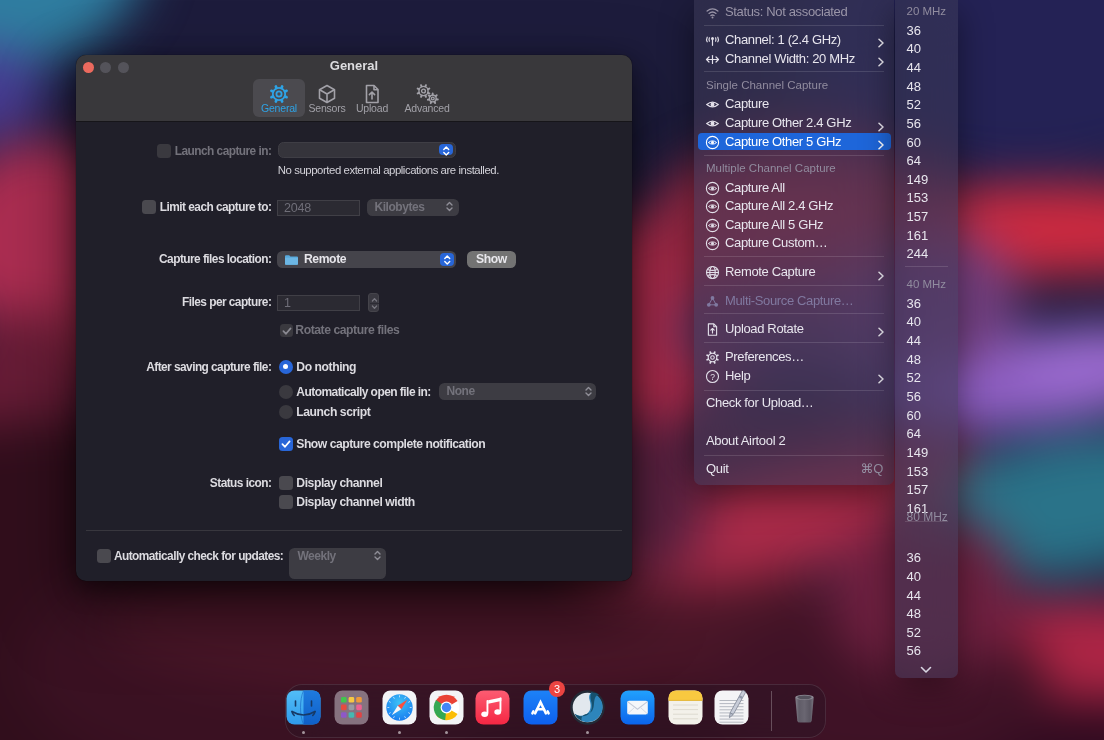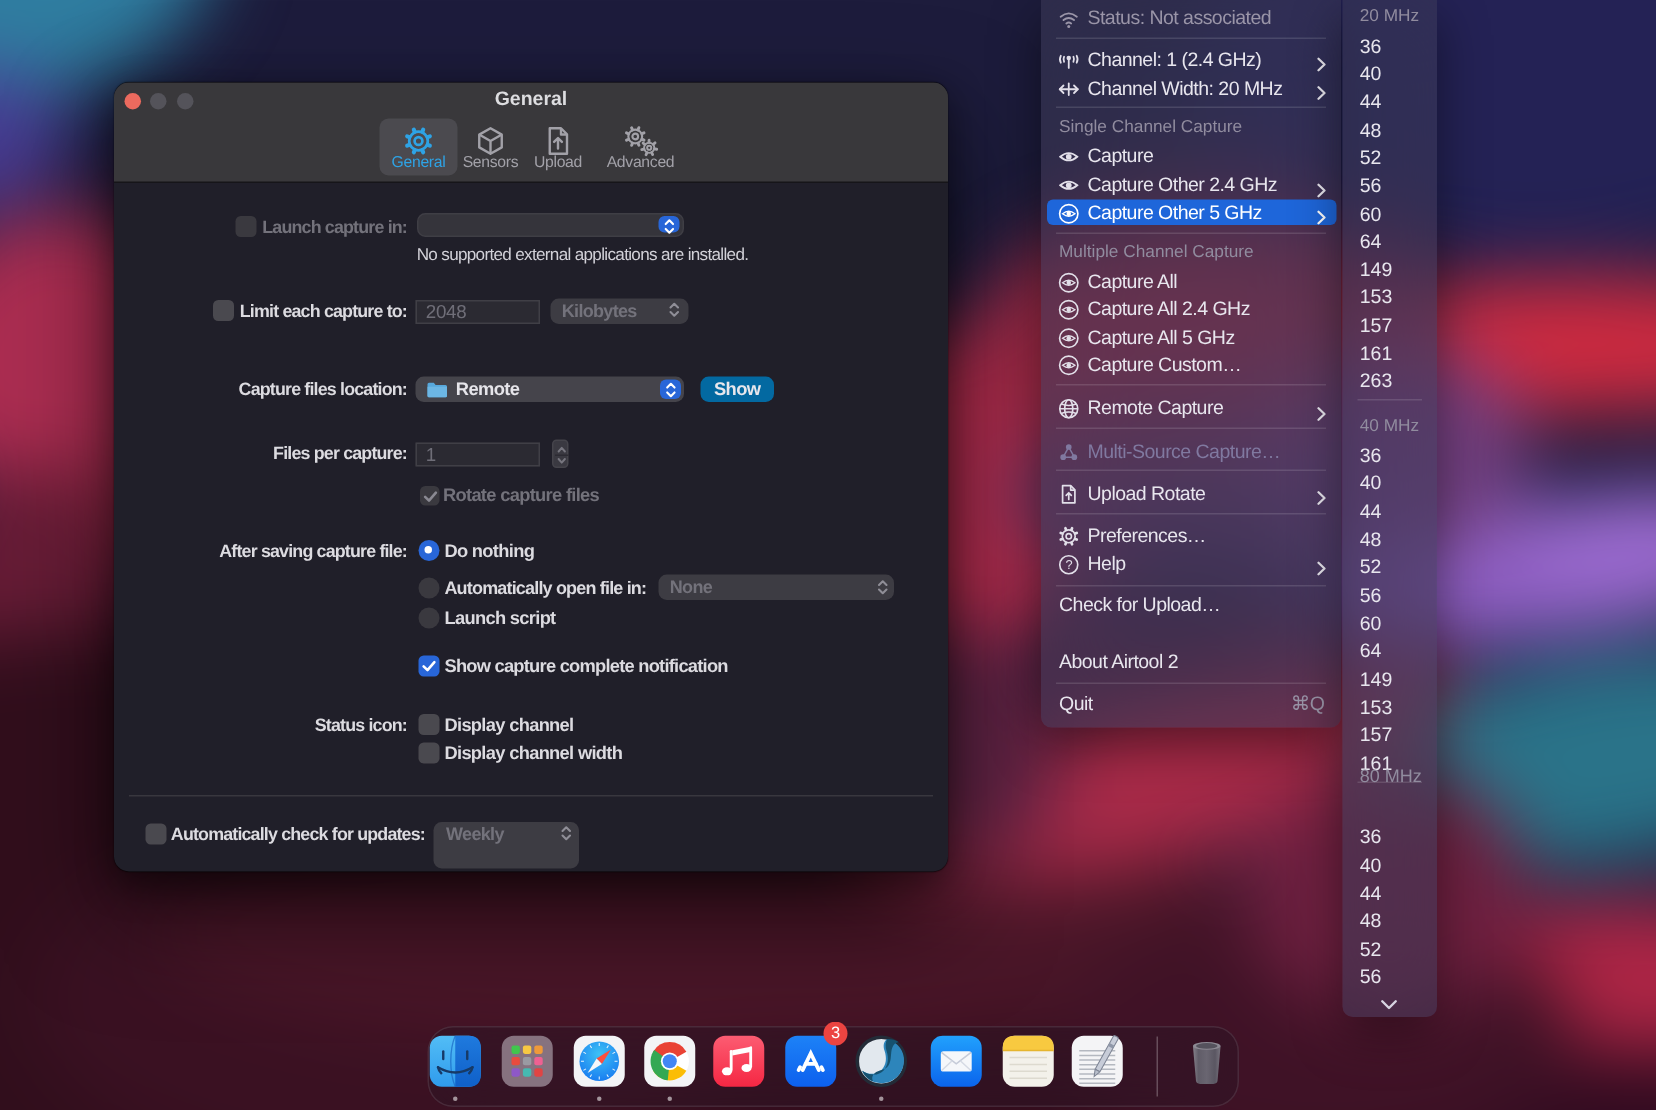--- a/index.html
+++ b/index.html
@@ -228,21 +228,21 @@
     <span style="margin-left:27px;font-weight:bold;font-size:12.2px;letter-spacing:-0.4px">Remote</span>
     <div class="bluecap">
           <svg width="14.5" height="14" viewBox="0 0 14.5 14" style="position:absolute;left:0;top:0">
             <g stroke="#fff" stroke-width="1.4" fill="none" stroke-linecap="round" stroke-linejoin="round">
               <path d="M4.8 5.4 L7.25 2.9 L9.7 5.4"></path>
               <path d="M4.8 8.6 L7.25 11.1 L9.7 8.6"></path>
             </g>
           </svg>
         </div>
   </div>
-  <div class="pop" style="left:391.2px;top:196px;width:48.5px;height:16.5px;line-height:16.5px;background:#0369a1;color:#e8e7ec;text-align:center;font-weight:bold;font-size:12.2px;letter-spacing:-0.4px">Show</div>
+  <div class="pop" style="left:391.2px;top:196px;width:48.5px;height:16.5px;line-height:16.5px;background:#737373;color:#e8e7ec;text-align:center;font-weight:bold;font-size:12.2px;letter-spacing:-0.4px">Show</div>
 
   <div class="rrow" style="top:239.5px">Files per capture:</div>
   <div class="field" style="left:200.9px;top:239.5px;width:83px;height:16px">1</div>
   <div style="position:absolute;left:291.9px;top:237.8px;width:11px;height:19px;background:#3a3941;border-radius:3px;border:1px solid #45444b">
     <svg width="11" height="19" viewBox="0 0 11 19">
           <g stroke="#77767f" stroke-width="1.3" fill="none" stroke-linecap="round" stroke-linejoin="round">
             <path d="M3.4 7 L5.5 4.6 L7.6 7"></path>
             <path d="M3.4 12 L5.5 14.4 L7.6 12"></path>
           </g>
           <line x1="1" y1="9.5" x2="10" y2="9.5" stroke="#2c2b33" stroke-width="1"></line>
@@ -516,21 +516,21 @@
 <div class="smi" style="top:57.8px">44</div>
 <div class="smi" style="top:76.5px">48</div>
 <div class="smi" style="top:95.2px">52</div>
 <div class="smi" style="top:113.8px">56</div>
 <div class="smi" style="top:132.5px">60</div>
 <div class="smi" style="top:151.1px">64</div>
 <div class="smi" style="top:169.8px">149</div>
 <div class="smi" style="top:188.4px">153</div>
 <div class="smi" style="top:207.1px">157</div>
 <div class="smi" style="top:225.7px">161</div>
-<div class="smi" style="top:244.4px">263</div>
+<div class="smi" style="top:244.4px">244</div>
 <div class="msep" style="top:266.1px"></div>
 <div class="smi" style="top:275.1px;color:#918c9f;font-size:11.5px">40 MHz</div>
 <div class="smi" style="top:293.7px">36</div>
 <div class="smi" style="top:312.4px">40</div>
 <div class="smi" style="top:331.0px">44</div>
 <div class="smi" style="top:349.6px">48</div>
 <div class="smi" style="top:368.3px">52</div>
 <div class="smi" style="top:386.9px">56</div>
 <div class="smi" style="top:405.6px">60</div>
 <div class="smi" style="top:424.2px">64</div>

